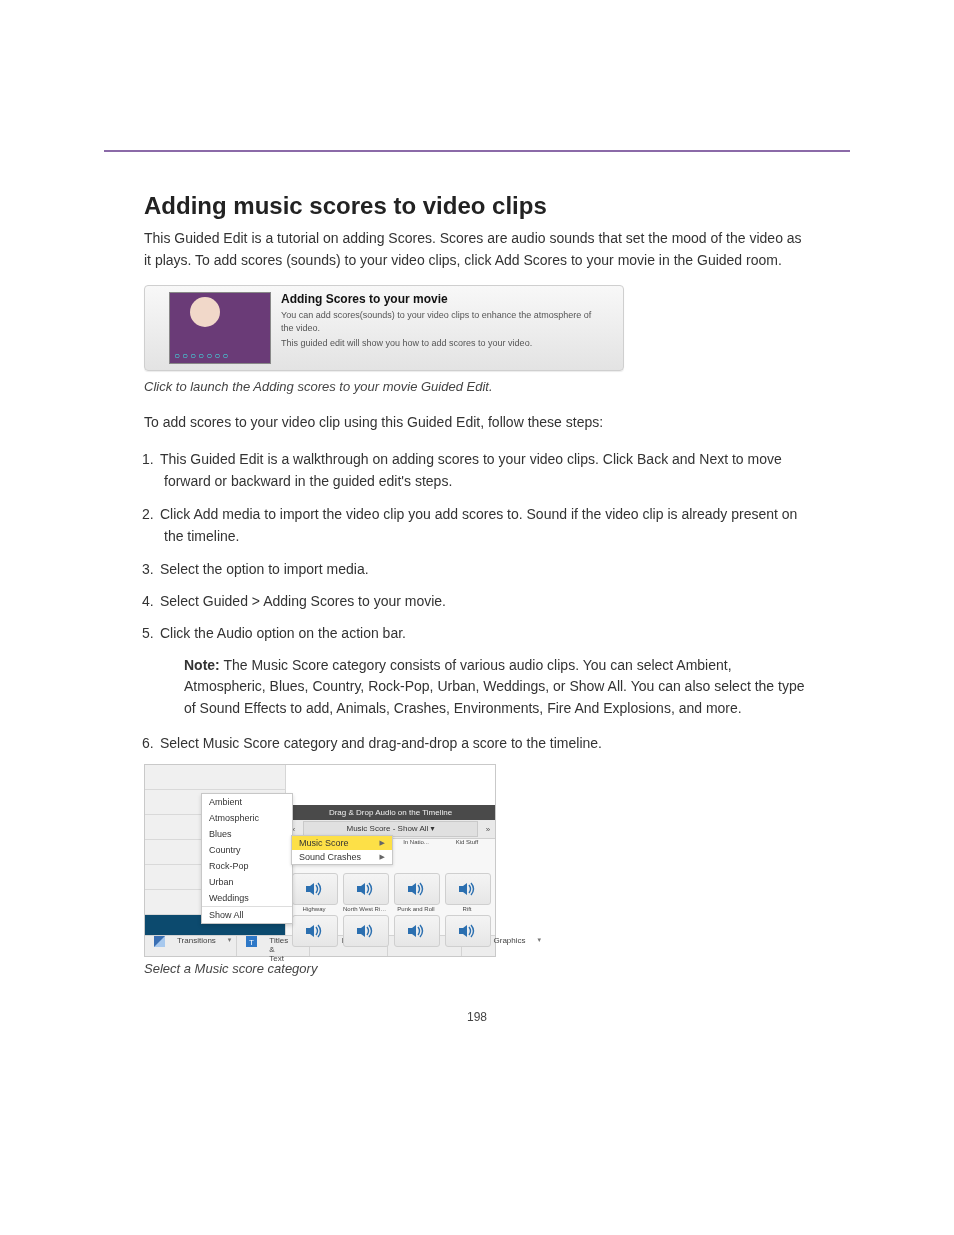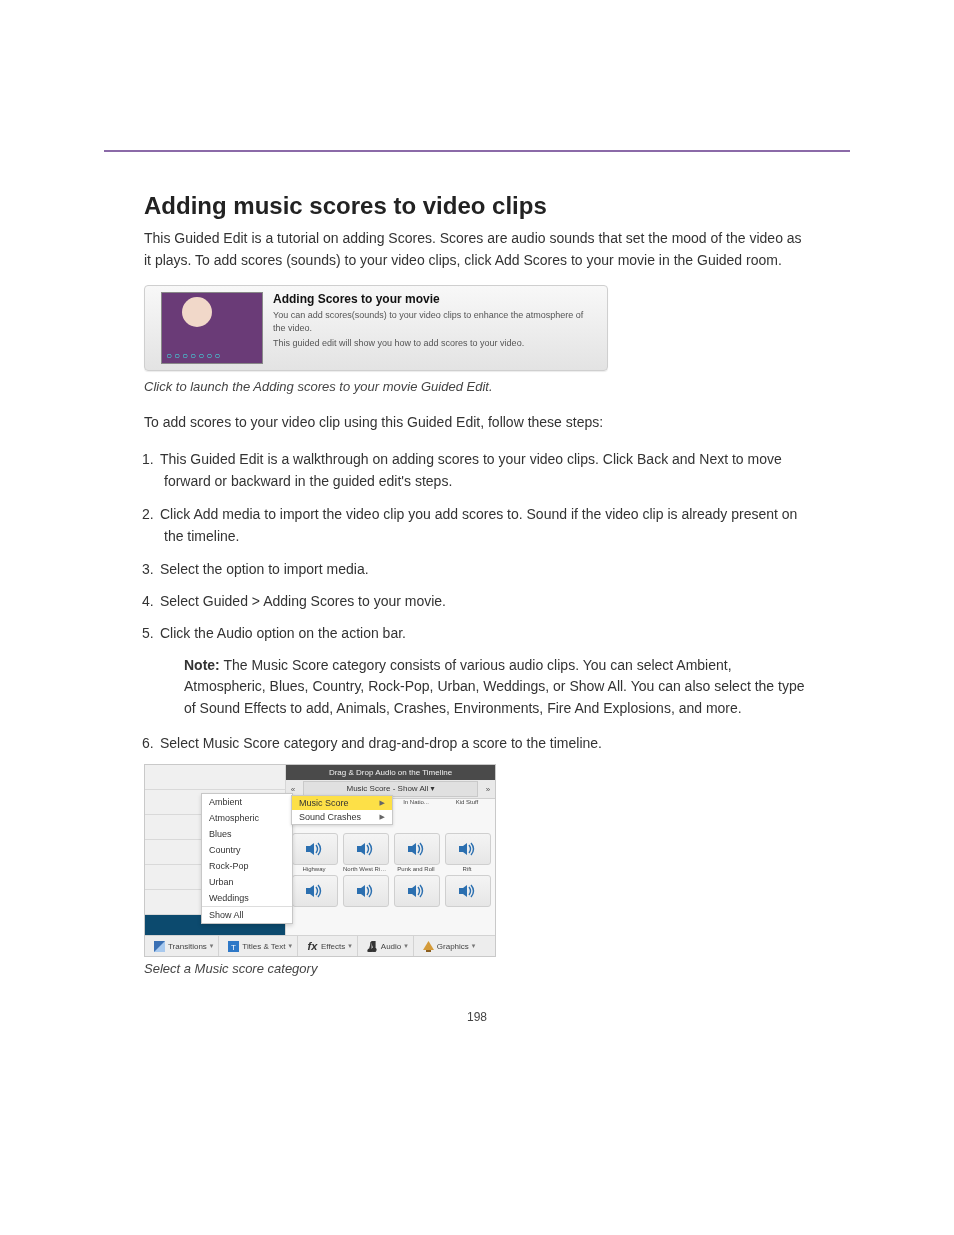--- a/index.html
+++ b/index.html
@@ -56,21 +56,21 @@
 
   
   .guided-card {
     display: flex;
     align-items: flex-start;
     width: 430px;
     margin: 6px 0 8px 40px;
     background: linear-gradient(#f8f8f8,#e3e3e3);
     border: 1px solid #cfcfcf;
     border-radius: 4px;
-    padding: 6px 16px;
+    padding: 6px 24px;
     box-shadow: 0 1px 1px rgba(0,0,0,0.08);
   }
   .guided-thumb {
     width: 100px;
     height: 70px;
     background: #6a3b77;
     border: 1px solid #888;
     position: relative;
     flex: 0 0 auto;
     overflow: hidden;
@@ -150,20 +150,21 @@
     font-size: 9px;
   }
   .panel-submenu div {
     padding: 3px 7px;
     color: #333;
   }
   .panel-right {
     flex: 1;
     background: #f7f7f7;
     position: relative;
+    margin-top: 40px;
   }
   .panel-tabhead {
     background: #4a4a4a;
     color: #f0f0f0;
     font-size: 8px;
     text-align: center;
     padding: 3px 0;
   }
   .panel-filterbar {
     display: flex;
@@ -258,22 +259,21 @@
     height: 20px;
     background: #ededed;
     border-top: 1px solid #d3d3d3;
     font-size: 8px;
     color: #444;
     padding: 0 4px;
     gap: 4px;
   }
   .panel-bottombar .tab {
     display: flex;
-    align-items: center;
-    gap: 3px;
+    gap: 12px;
     padding: 0 5px;
     border-right: 1px solid #d3d3d3;
     height: 100%;
   }
   .panel-bottombar .tab:last-child { border-right: none; }
   .tab-icon {
     width: 11px;
     height: 11px;
     display: inline-flex;
     align-items: center;

